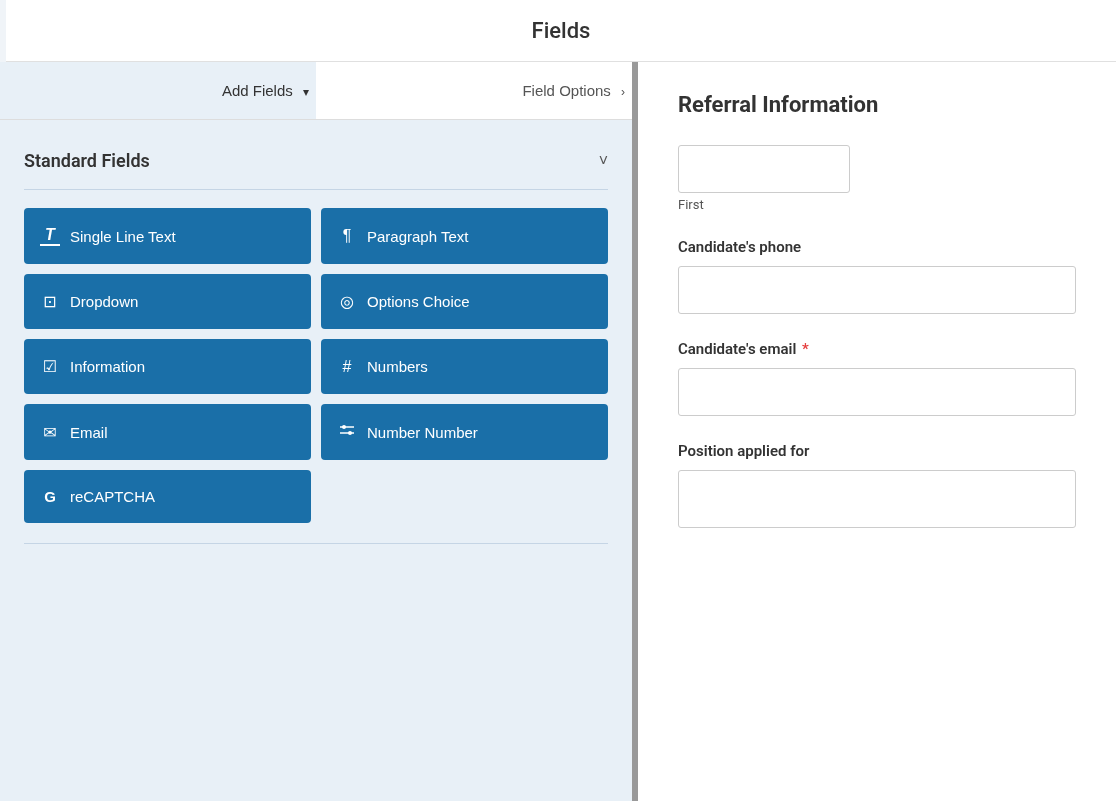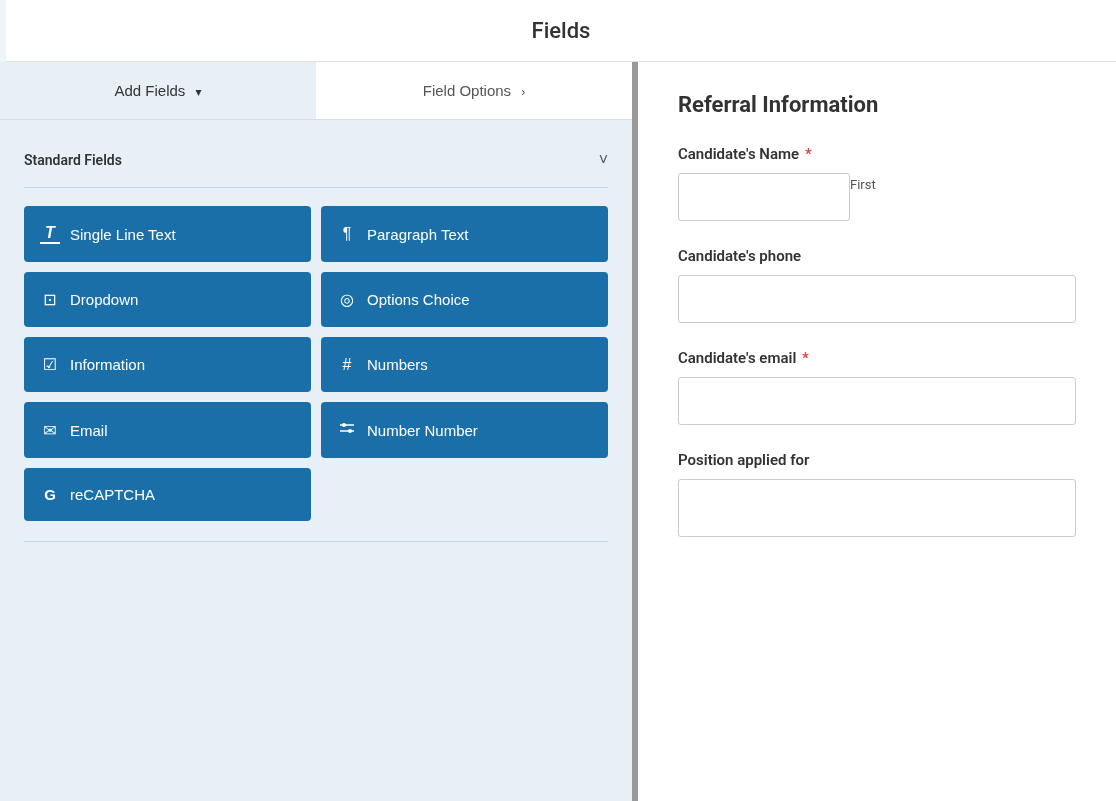--- a/index.html
+++ b/index.html
@@ -40,22 +40,22 @@
 
     
     .tabs {
       display: flex;
       background: #fff;
       border-bottom: 1px solid #ddd;
     }
 
     .tab {
       flex: 1;
-      padding: 20px 16px;
-      text-align: center;
+      padding: 20px 7px;
+      text-align: right;
       font-size: 15px;
       cursor: pointer;
       color: #555;
       border: none;
       background: transparent;
     }
 
     .tab.active {
       background: #e8f0f7;
       color: #333;
@@ -77,21 +77,21 @@
     
     .section-header {
       display: flex;
       justify-content: space-between;
       align-items: center;
       margin-bottom: 18px;
       margin-top: 10px;
     }
 
     .section-title {
-      font-size: 14px;
+      font-size: 18px;
       font-weight: 600;
       color: #333;
     }
 
     .section-chevron {
       font-size: 16px;
       color: #555;
       cursor: pointer;
     }
 
@@ -170,21 +170,21 @@
       margin-left: 2px;
     }
 
     .name-inputs {
       display: flex;
       gap: 12px;
     }
 
     .name-field-wrap {
       display: flex;
-      flex-direction: row;
+      flex-direction: column;
     }
 
     .name-input {
       width: 172px;
       height: 48px;
       border: 1px solid #ccc;
       border-radius: 3px;
       padding: 8px;
       font-size: 14px;
       background: #fff;
@@ -307,24 +307,20 @@
       <hr class="bottom-divider">
 
     </div>
   </div>
 
   <div class="right-panel">
 
     <div class="form-title">Referral Information</div>
 
     <div class="form-field">
-      <label class="form-label">
-        <span>Candidate's Name</span>
-        <span class="required-star">*</span>
-      </label>
       <div class="name-inputs">
         <div class="name-field-wrap">
           <input class="name-input" type="text" style="">
           <span class="name-sub-label">First</span>
         </div>
       </div>
     </div>
 
     <div class="form-field">
       <label class="form-label">

